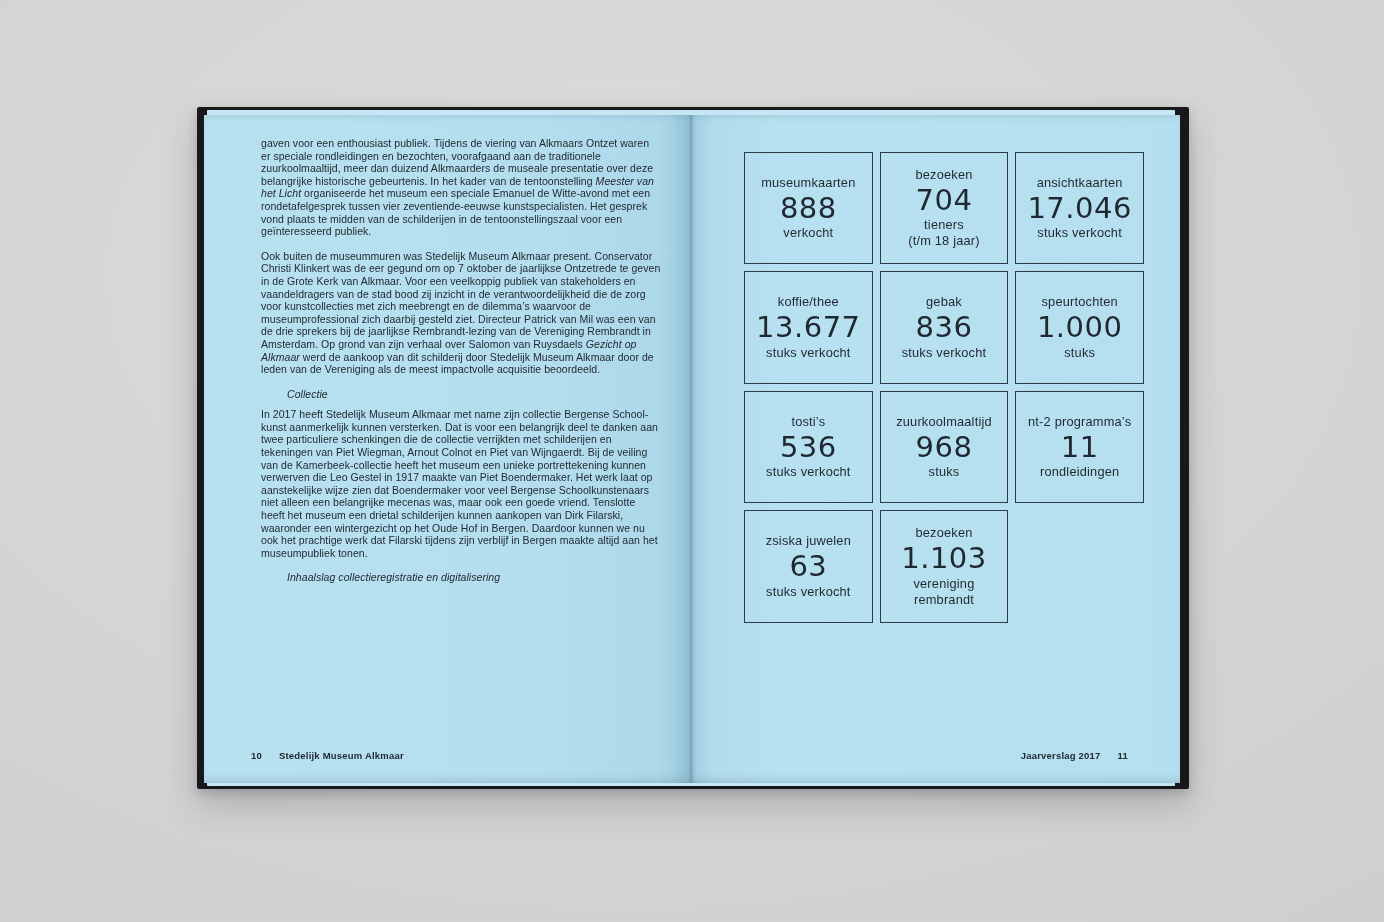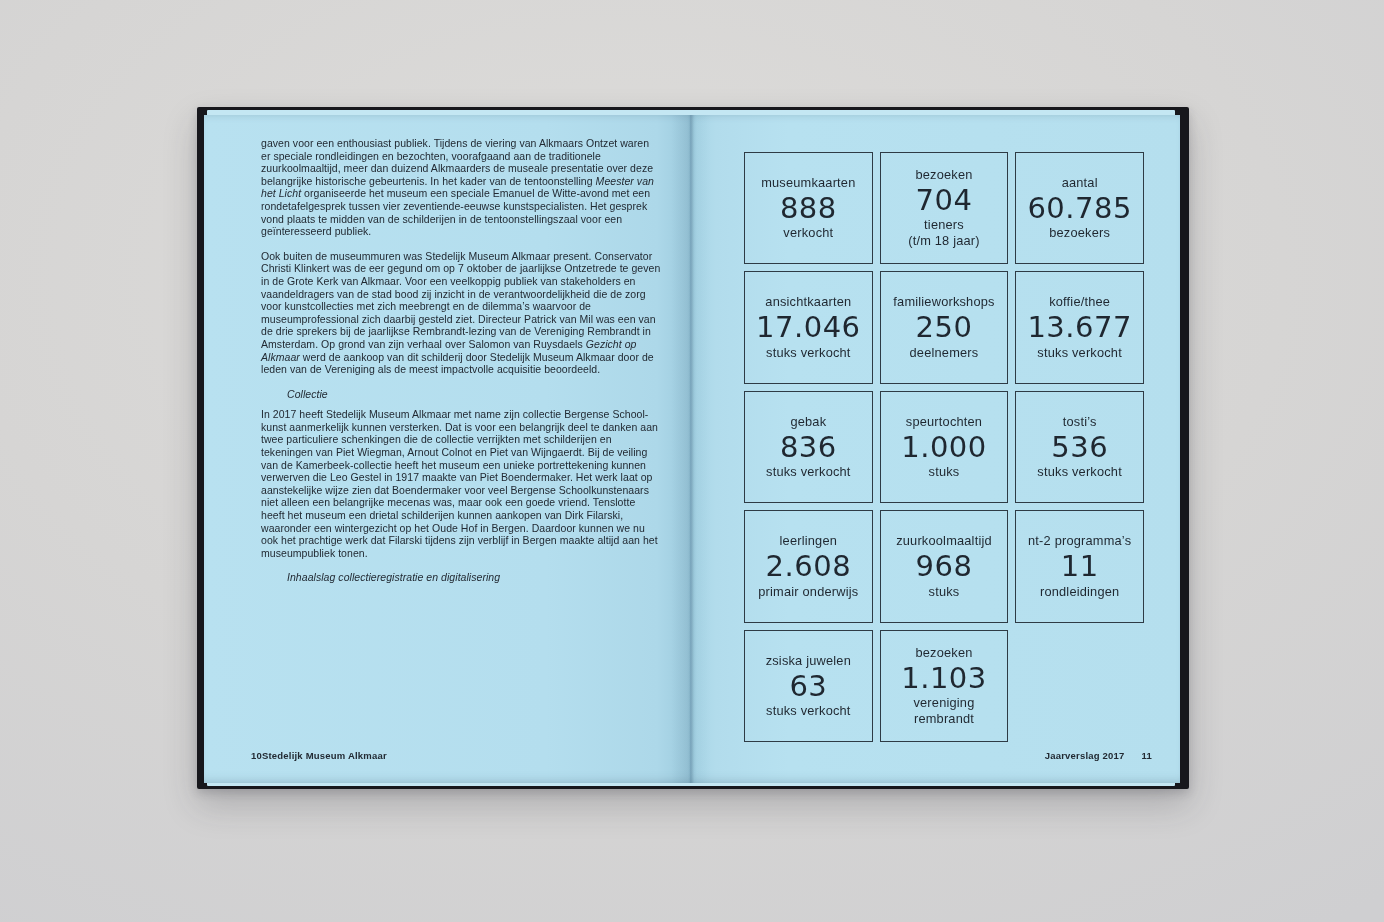--- a/index.html
+++ b/index.html
@@ -50,22 +50,22 @@
   .text-col p{margin:0 0 12px 0;}
   .h-italic{
     font-style:italic;margin:2px 0 8px 26px !important;
   }
   .footer{
     position:absolute;bottom:22px;
     font-size:9.5px;font-weight:700;color:#222a33;letter-spacing:.2px;
     display:flex;align-items:baseline;
   }
   .footer-left{left:47px;}
-  .footer-left .pagenum{}
-  .footer-right{right:28px;}
+  .footer-left .pagenum{margin-right:17px;}
+  .footer-right{right:52px;}
   .footer-right .pagenum{margin-left:17px;}
   
   .stats-grid{
     position:absolute;left:53px;top:37px;width:400px;height:590px;
     display:grid;grid-template-columns:repeat(3,1fr);grid-template-rows:repeat(5,1fr);
     gap:7px;
   }
   .stat-box{
     border:1.5px solid #2e3b45;
     display:flex;flex-direction:column;align-items:center;justify-content:center;
@@ -113,58 +113,43 @@
           <div class="stat-value">888</div>
           <div class="stat-bottom">verkocht</div>
         </div>
         <div class="stat-box">
           <div class="stat-top">bezoeken</div>
           <div class="stat-value">704</div>
           <div class="stat-bottom">tieners
 (t/m 18 jaar)</div>
         </div>
         <div class="stat-box">
-          <div class="stat-top">aantal</div>
-          <div class="stat-value">60.785</div>
-          <div class="stat-bottom">bezoekers</div>
-        </div>
-        <div class="stat-box">
           <div class="stat-top">ansichtkaarten</div>
           <div class="stat-value">17.046</div>
           <div class="stat-bottom">stuks verkocht</div>
-        </div>
-        <div class="stat-box">
-          <div class="stat-top">familieworkshops</div>
-          <div class="stat-value">250</div>
-          <div class="stat-bottom">deelnemers</div>
         </div>
         <div class="stat-box">
           <div class="stat-top">koffie/thee</div>
           <div class="stat-value">13.677</div>
           <div class="stat-bottom">stuks verkocht</div>
         </div>
         <div class="stat-box">
           <div class="stat-top">gebak</div>
           <div class="stat-value">836</div>
           <div class="stat-bottom">stuks verkocht</div>
         </div>
         <div class="stat-box">
           <div class="stat-top">speurtochten</div>
           <div class="stat-value">1.000</div>
           <div class="stat-bottom">stuks</div>
         </div>
         <div class="stat-box">
           <div class="stat-top">tosti’s</div>
           <div class="stat-value">536</div>
           <div class="stat-bottom">stuks verkocht</div>
-        </div>
-        <div class="stat-box">
-          <div class="stat-top">leerlingen</div>
-          <div class="stat-value">2.608</div>
-          <div class="stat-bottom">primair onderwijs</div>
         </div>
         <div class="stat-box">
           <div class="stat-top">zuurkoolmaaltijd</div>
           <div class="stat-value">968</div>
           <div class="stat-bottom">stuks</div>
         </div>
         <div class="stat-box">
           <div class="stat-top">nt-2 programma’s</div>
           <div class="stat-value">11</div>
           <div class="stat-bottom">rondleidingen</div>

